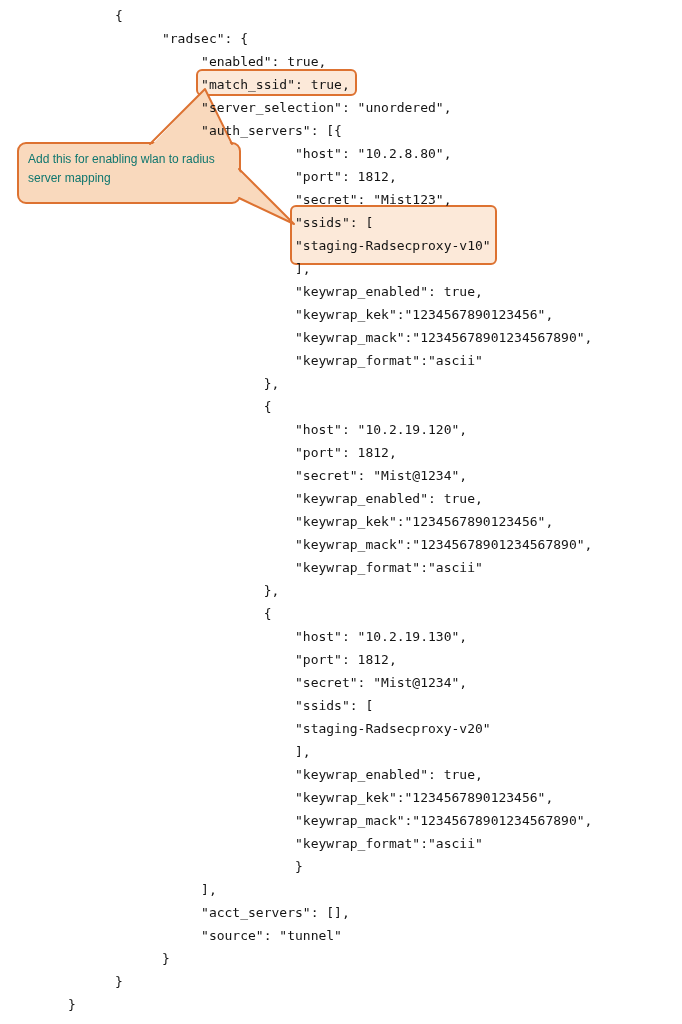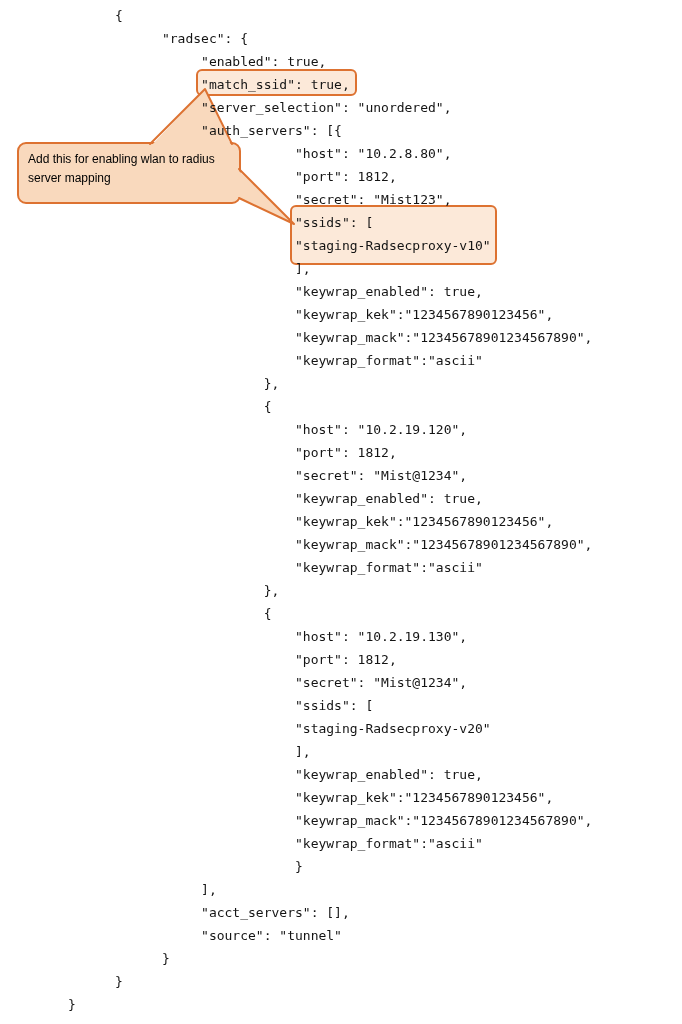--- a/index.html
+++ b/index.html
@@ -48,21 +48,21 @@
   .tail-stroke {
     fill:none;
     stroke:var(--ann,#DD7231);
     stroke-width:2;
     stroke-linecap:round;
     stroke-linejoin:round;
   }
   .callout-text {
     position:absolute; left:28px; top:150px; width:202px; z-index:4;
     font:12px/19px "Liberation Sans", sans-serif;
-    color:#000000;
+    color:#0f766e;
   }
 </style>
 </head>
 <body>
 
 <div class="page">
 
   <div class="hl hl-match"></div>
 
   <div class="hl hl-ssids"></div>

